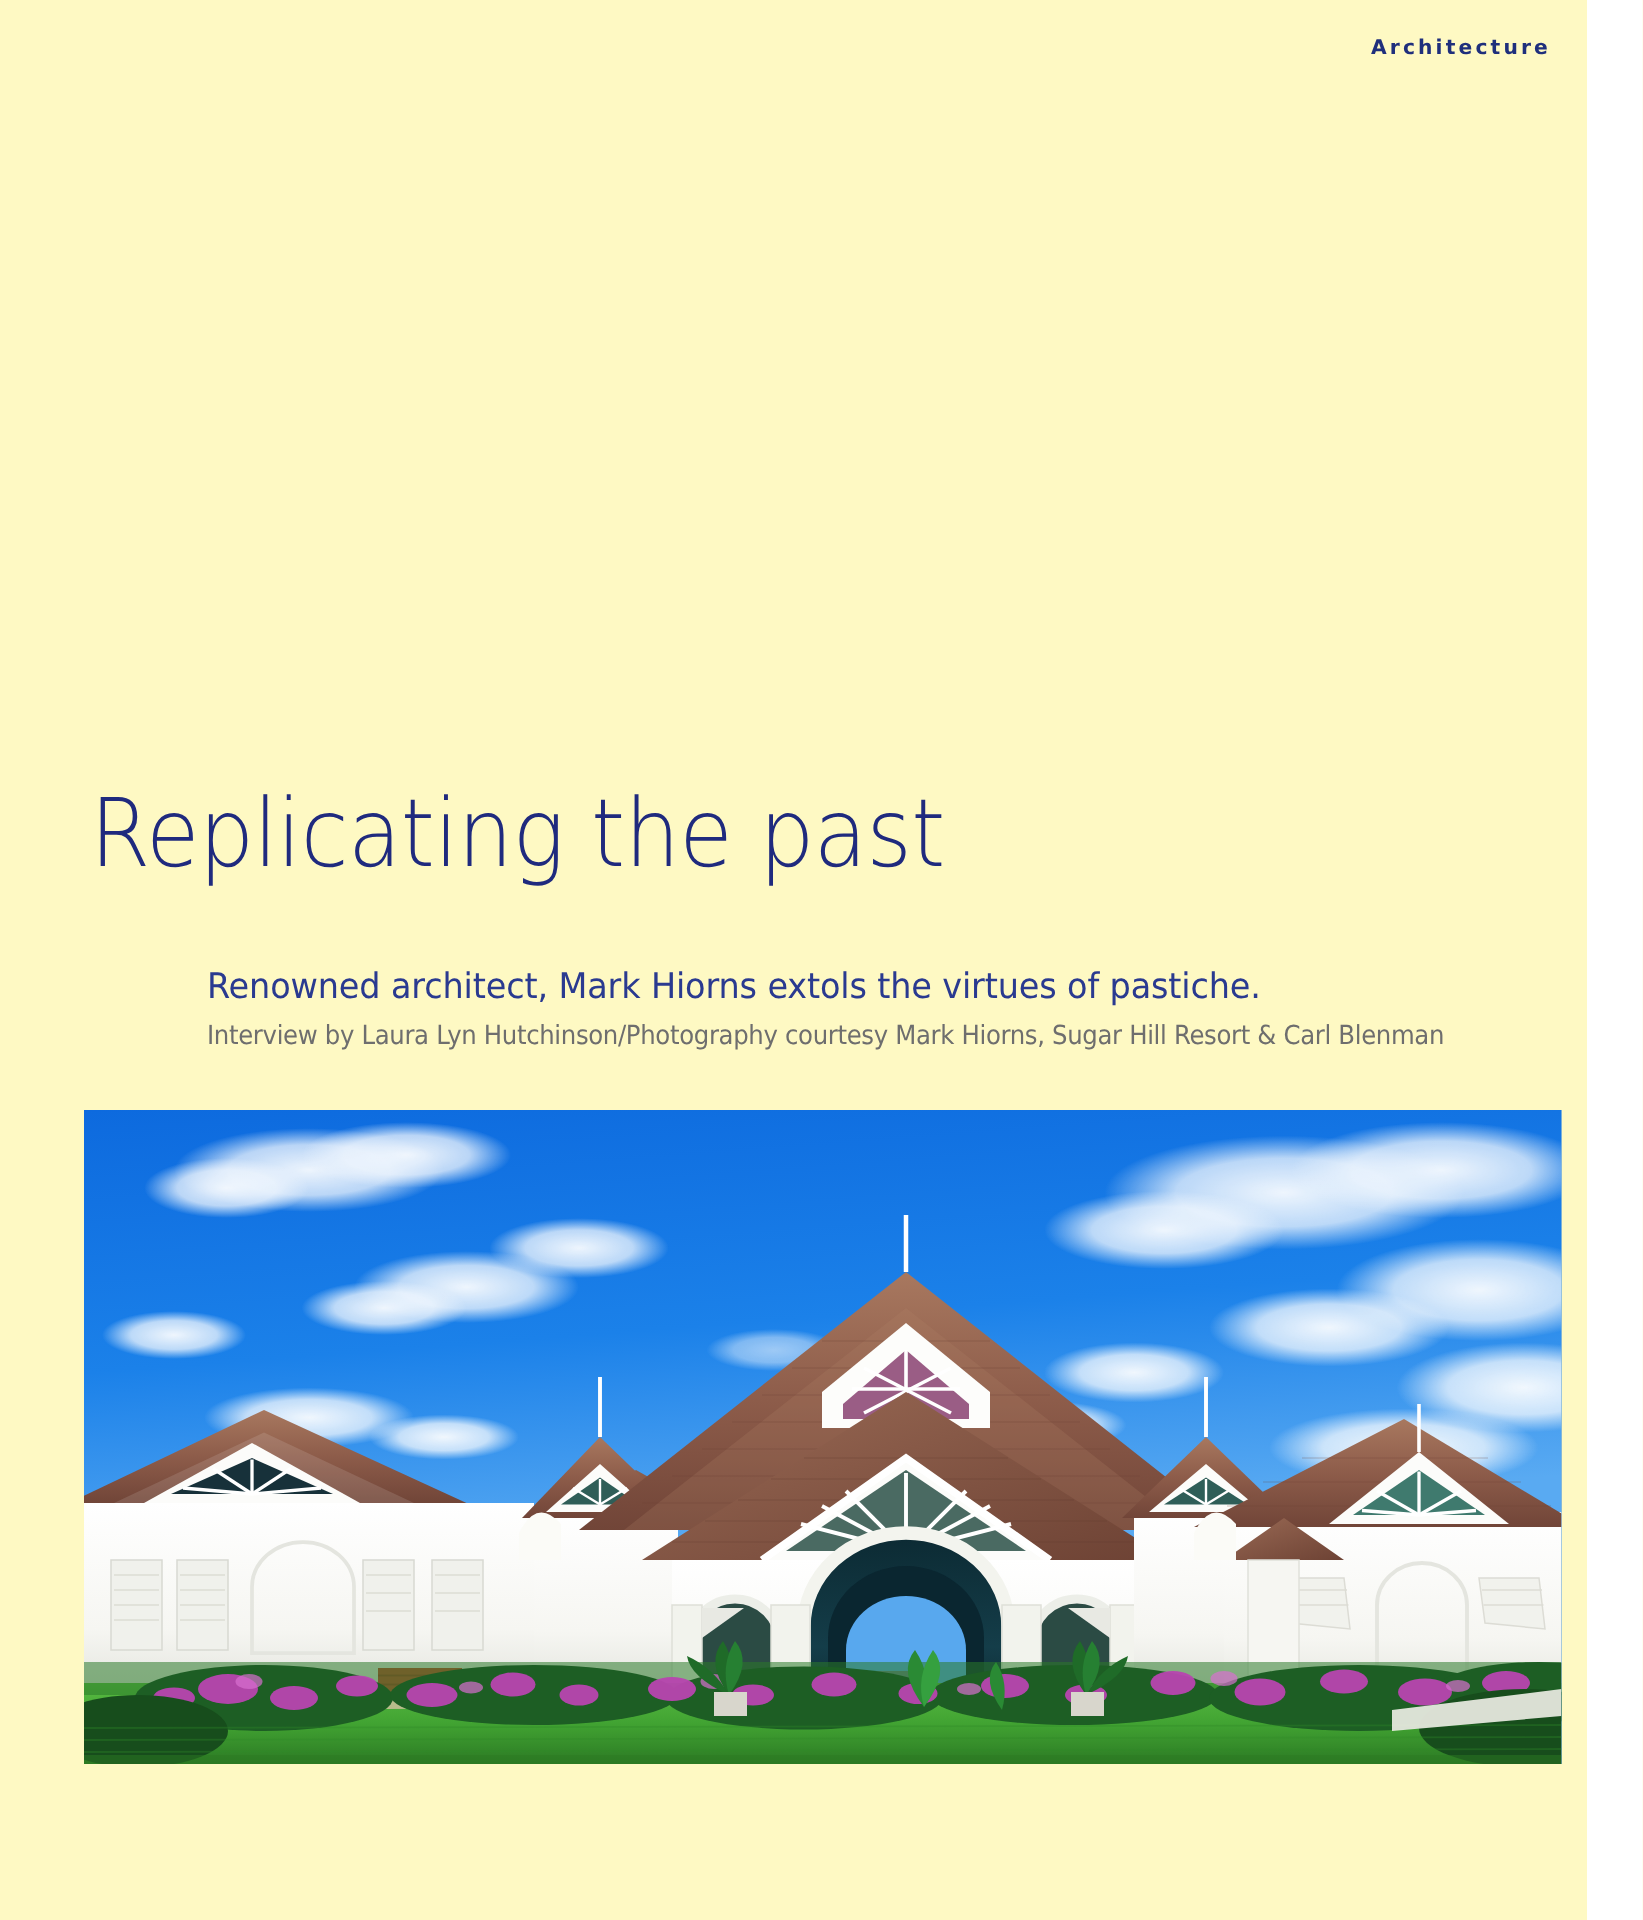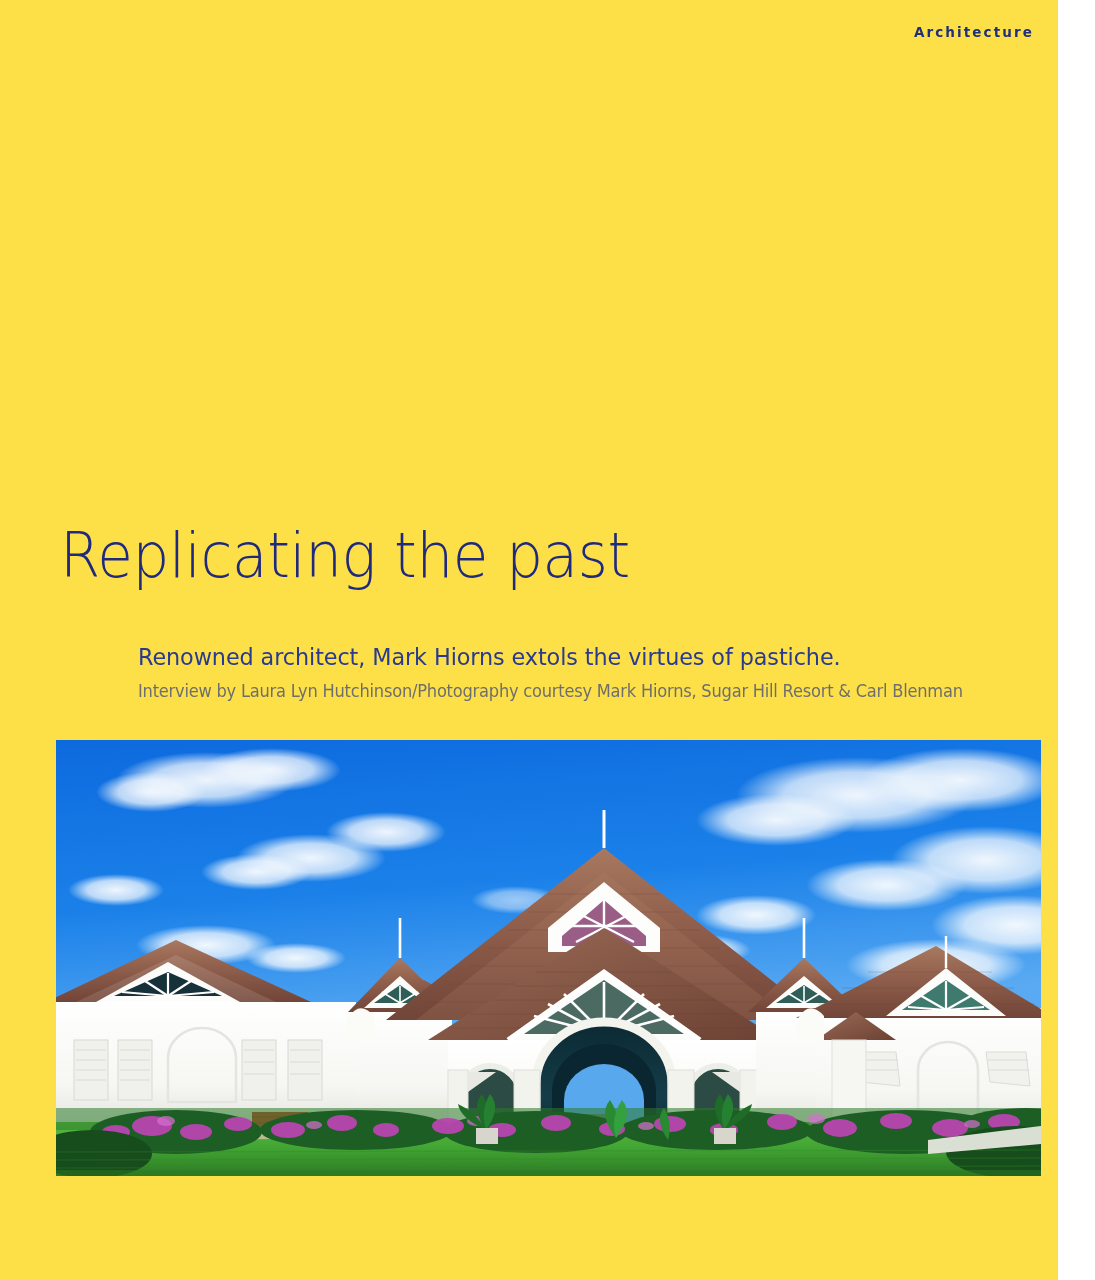--- a/index.html
+++ b/index.html
@@ -2,21 +2,21 @@
 <html><head>
 <meta charset="utf-8">
 <style>
   * { margin:0; padding:0; box-sizing:border-box; }
   html, body {
     width:1095px; height:1280px;
     background:#ffffff;
     font-family:"DejaVu Sans", sans-serif;
     overflow:hidden;
   }
-  .page { position:relative; width:1058px; height:1280px; background:#fde047; }
+  .page { position:relative; width:1058px; height:1280px; background:#fef9c3; }
 
   .kicker {
     position:absolute; top:24px; right:24px;
     font-family:"DejaVu Sans", sans-serif;
     font-size:13.5px; font-weight:bold;
     letter-spacing:2.1px;
     color:#1f2f7c;
     white-space:nowrap;
   }
 

